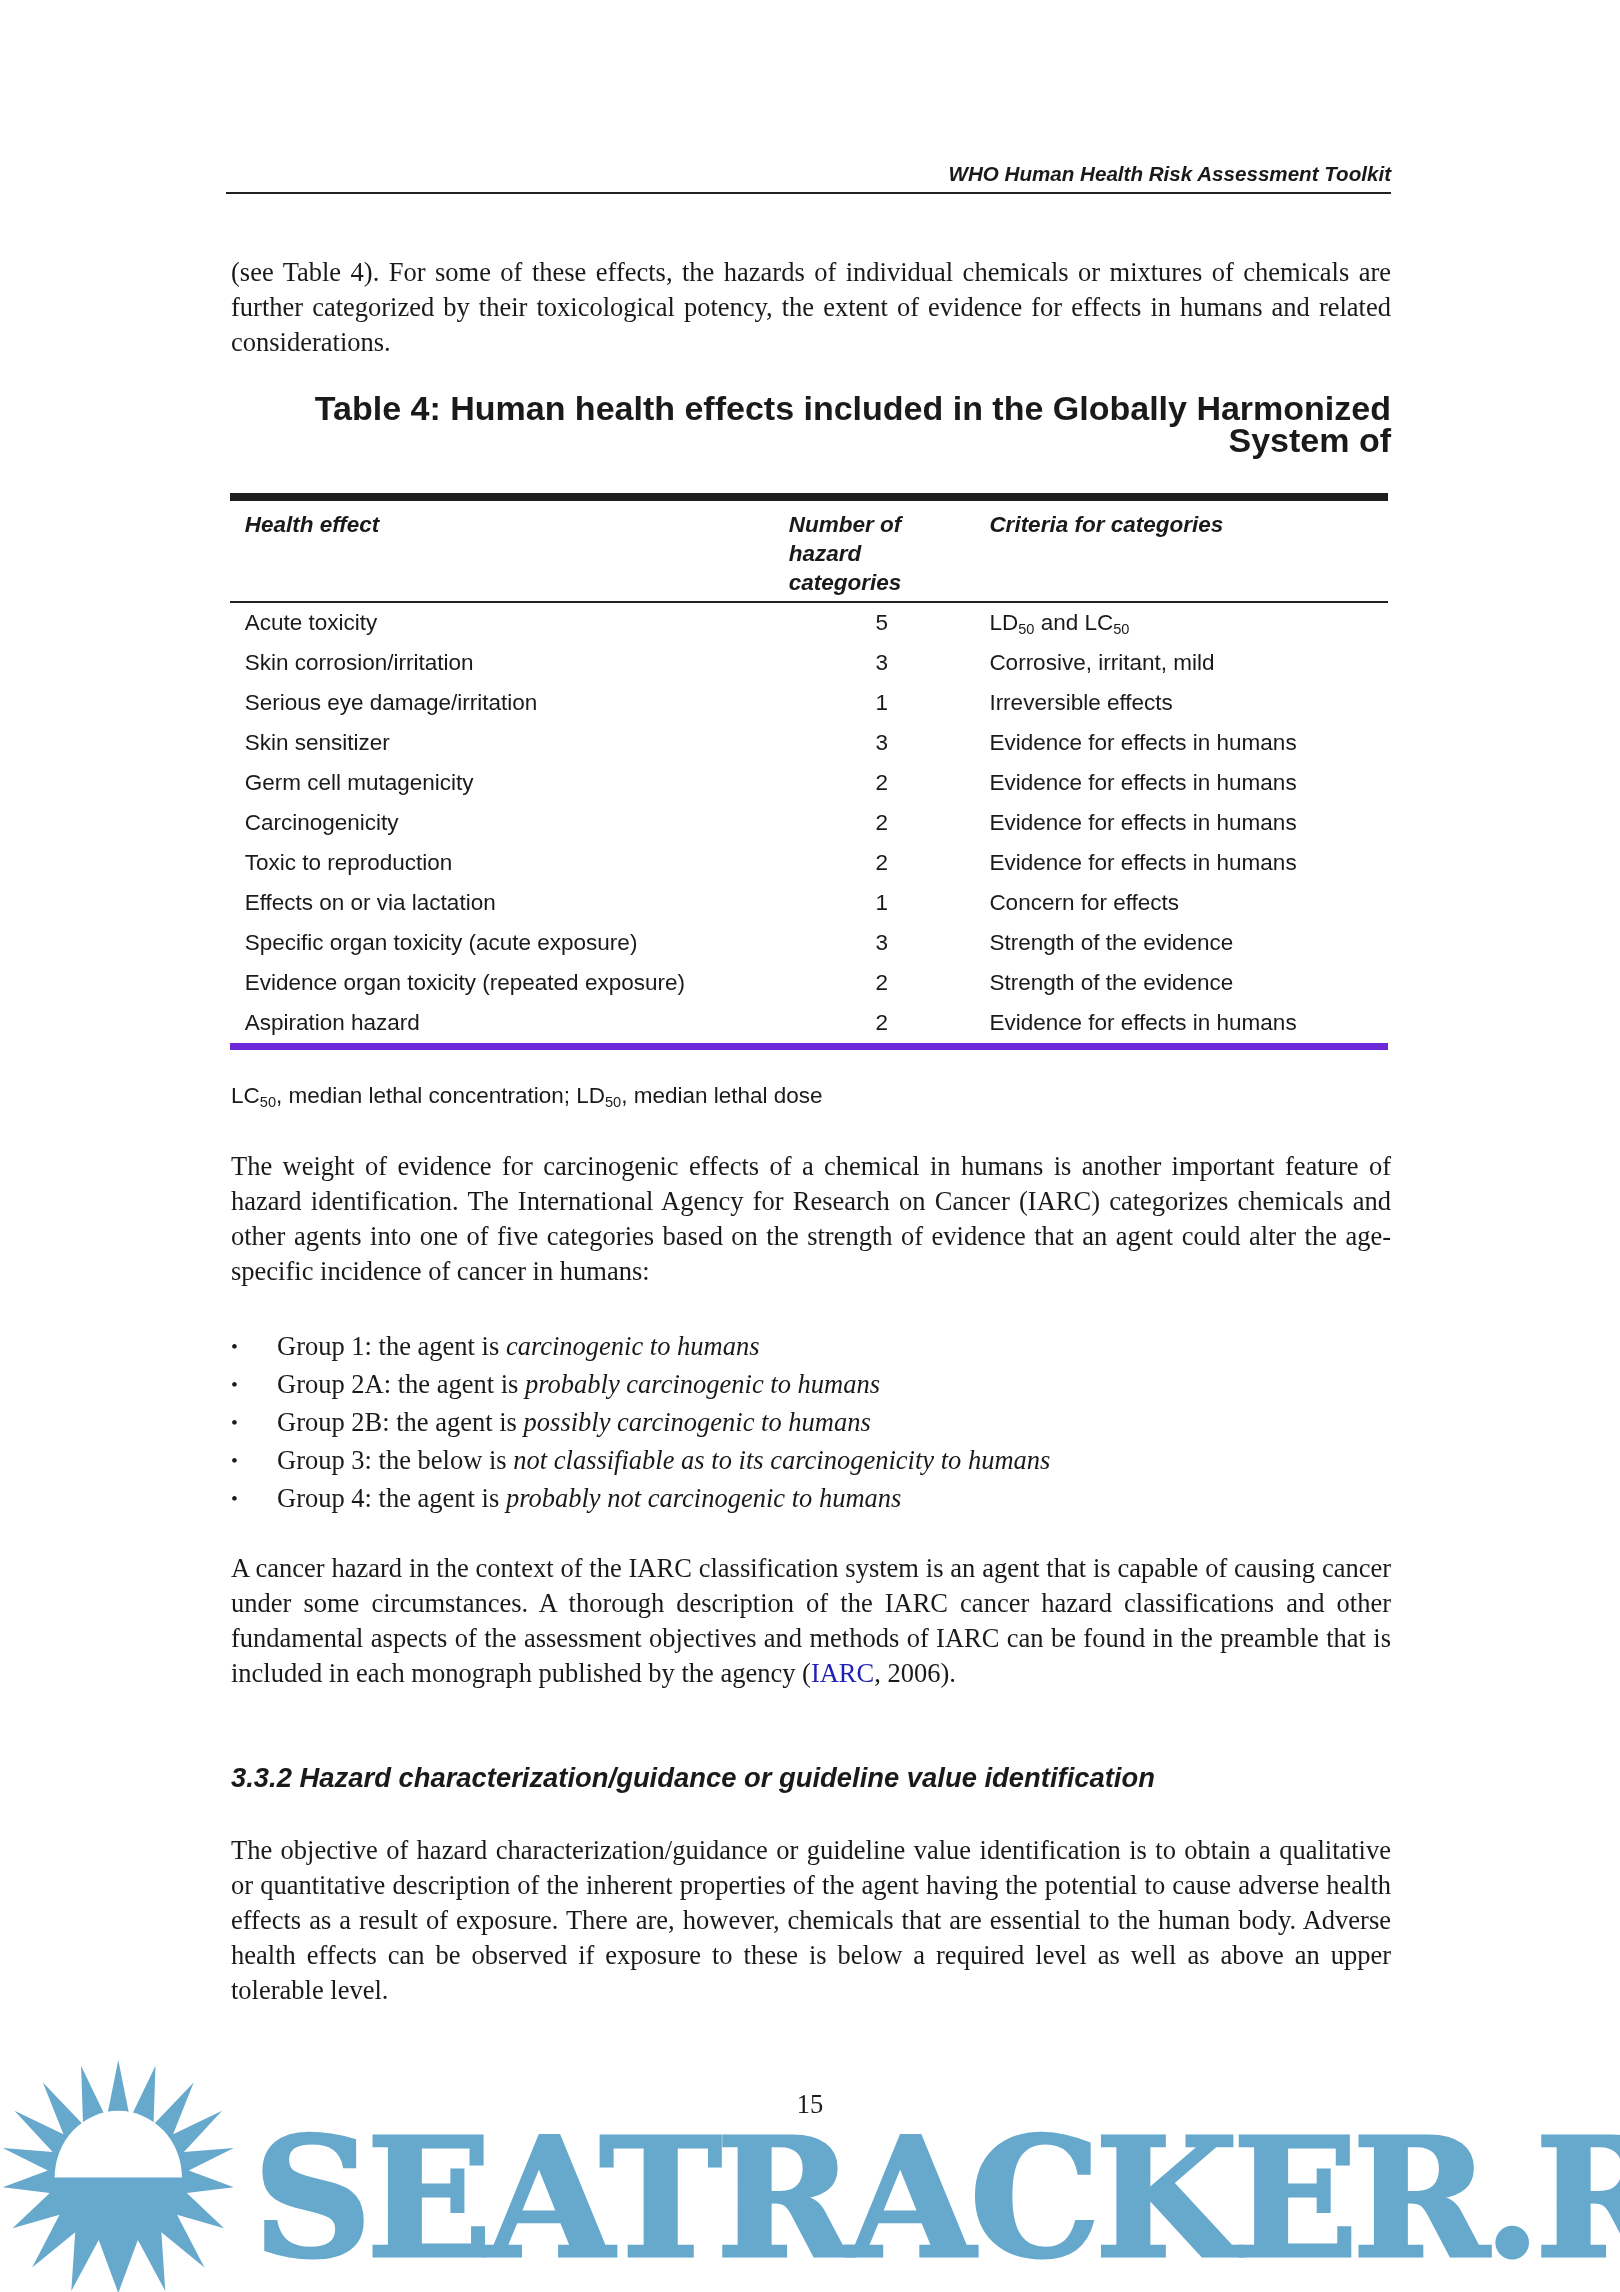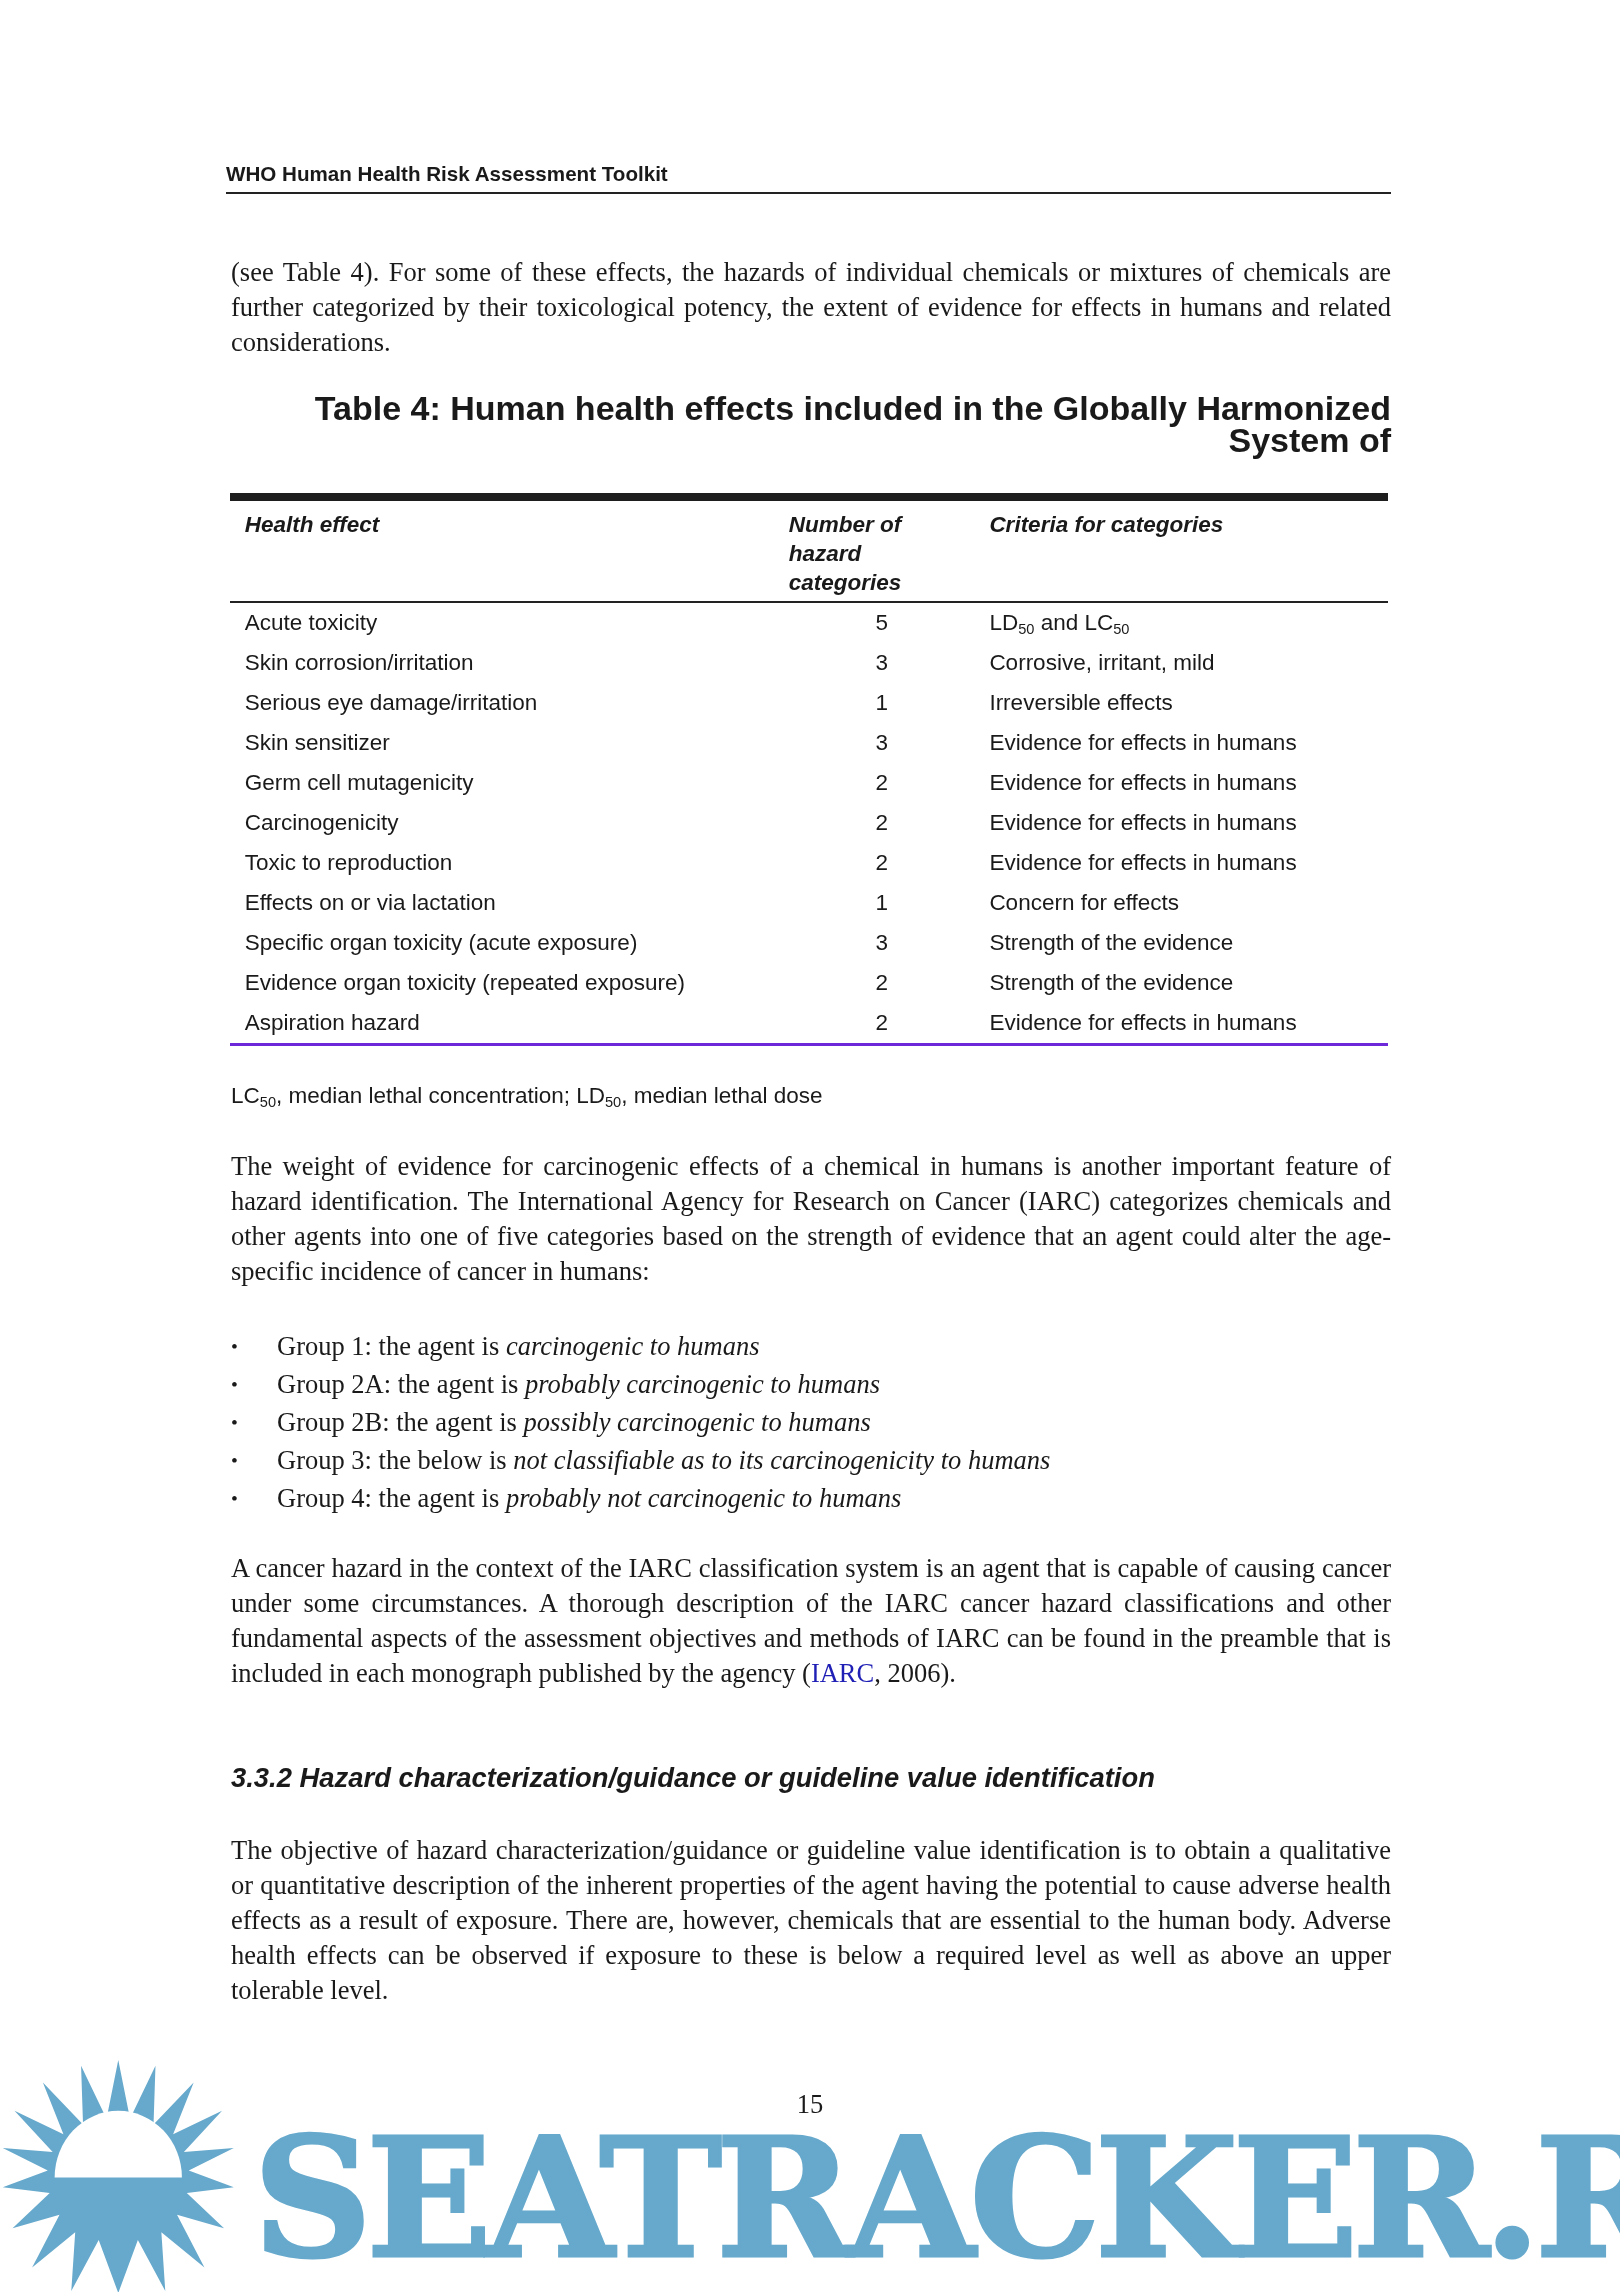--- a/index.html
+++ b/index.html
@@ -1,22 +1,22 @@
 <!DOCTYPE html>
 <html><head>
 <meta charset="utf-8">
 <style>
   html, body { margin: 0; padding: 0; background: #ffffff; }
   body { width: 1620px; height: 2293px; position: relative; overflow: hidden; color: #1a1a1a; }
   .page { position: absolute; left: 0; top: 0; width: 1620px; height: 2293px; }
 
   .running-header {
     position: absolute; left: 226px; top: 161px; width: 1165px;
-    text-align: left; font-family: "Liberation Sans", sans-serif;
-    font-weight: bold; font-size: 20.6px; line-height: 25.5px;
+    text-align: right; font-family: "Liberation Sans", sans-serif;
+    font-weight: bold; font-style: italic; font-size: 20.6px; line-height: 25.5px;
     padding-bottom: 5.9px; border-bottom: 2px solid #222;
   }
 
   .serif { font-family: "Liberation Serif", serif; font-size: 26.5px; line-height: 35px; }
   .para { position: absolute; left: 231px; width: 1160px; text-align: justify; margin: 0; }
   .para-intro { top: 255px; }
   .para-weight { top: 1149px; }
   .para-hazard { top: 1551px; }
   .para-objective { top: 1833px; }
 
@@ -31,21 +31,21 @@
     border-collapse: collapse; font-family: "Liberation Sans", sans-serif; font-size: 22.5px;
     border-top: 8.8px solid #1e1e1e;
   }
   .ghs-table th {
     font-style: italic; font-weight: bold; text-align: left; vertical-align: top;
     padding: 8.8px 0 3.9px 14.7px; line-height: 29px; border-bottom: 2px solid #222;
   }
   .ghs-table th.num { text-align: left; padding-left: 0; }
   .ghs-table td { padding: 0 0 0 14.7px; height: 40px; line-height: 39px; vertical-align: middle; }
   .ghs-table td.num { text-align: center; padding-left: 0; }
-  .ghs-table tbody tr:last-child td { border-bottom: 3px solid #6d28d9; }
+  .ghs-table tbody tr:last-child td { border-bottom: 7px solid #6d28d9; }
   .col-effect { width: 544px; }
   .col-num { width: 186px; }
   sub { font-size: 65%; vertical-align: -3.9px; line-height: 0; }
 
   .table-footnote {
     position: absolute; left: 231px; top: 1081px; font-family: "Liberation Sans", sans-serif;
     font-size: 22.5px; line-height: 29px;
   }
 
   .bullet-list { position: absolute; left: 231px; top: 1328px; margin: 0; padding: 0; list-style: none; width: 1160px; }

